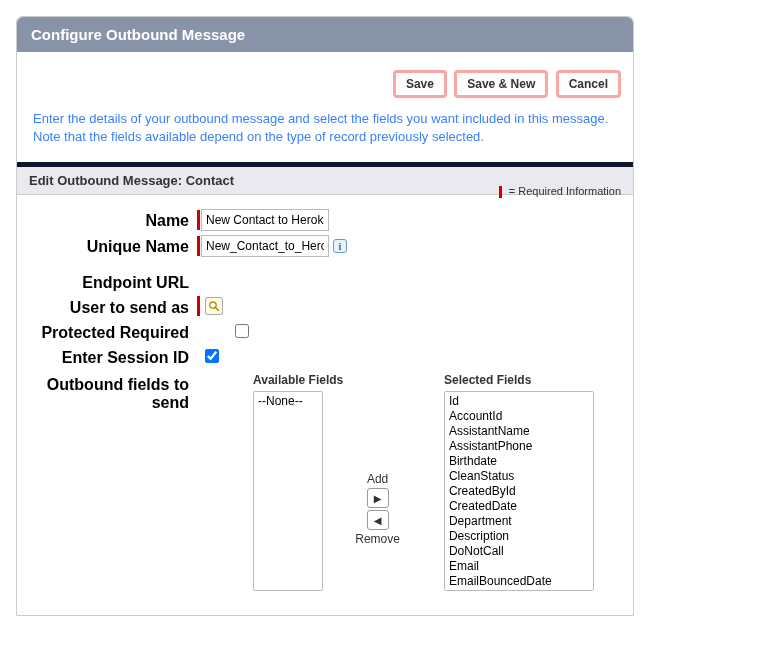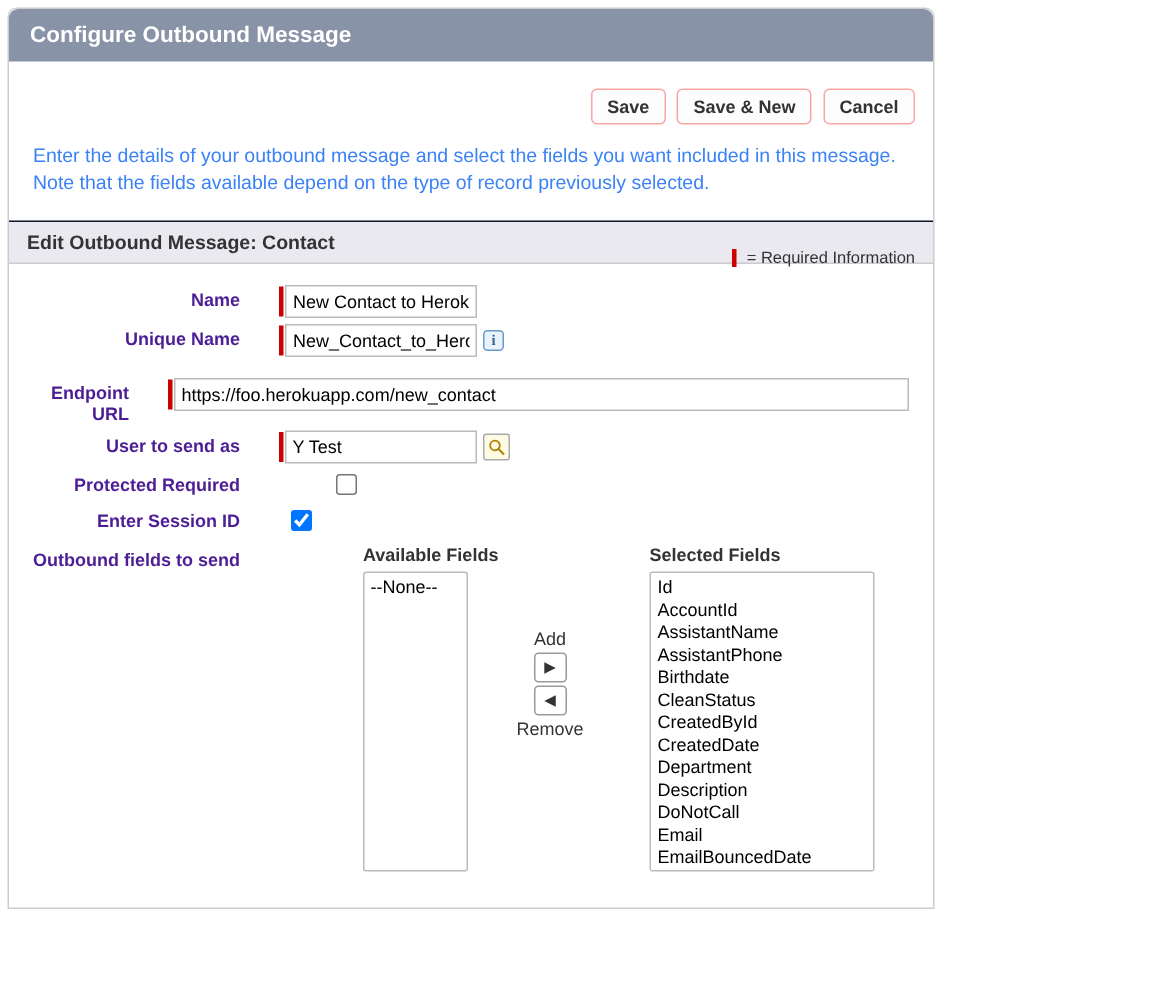--- a/index.html
+++ b/index.html
@@ -6,57 +6,57 @@
   body {
     margin: 0;
     font-family: Arial, Helvetica, sans-serif;
     font-size: 12px;
     color: #333;
     background: #fff;
   }
   .page {
     width: 618px;
     border: 1px solid #ccc;
-    margin: 5px;
+    margin: 16px;
     overflow: hidden;
     border-radius: 6px 6px 0 0;
   }
   .titlebar {
     background: #8993a7;
     color: #fff;
     font-weight: bold;
     font-size: 15px;
     padding: 9px 14px;
     border-radius: 6px 6px 0 0;
   }
   .btn-row {
     text-align: right;
     padding: 18px 12px 8px;
   }
   .btn {
     display: inline-block;
     background: #fdfdfd;
-    border: 1px solid #fca5a5;
+    border: 3px solid #fca5a5;
     border-radius: 4px;
     padding: 4px 10px;
     font-size: 12px;
     font-weight: bold;
     color: #333;
     margin-left: 4px;
     cursor: pointer;
   }
   .intro {
     padding: 4px 16px 16px;
     font-size: 13px;
     line-height: 1.4;
     color: #3b82f6;
   }
   .section-header {
     background: #e9e9ef;
-    border-top: 1px solid #0f172a;
+    border-top: 5px solid #0f172a;
     border-bottom: 1px solid #ccc;
     padding: 6px 12px;
     font-weight: bold;
     font-size: 13px;
     position: relative;
   }
   .req-info {
     position: absolute;
     right: 12px;
     top: 18px;
@@ -75,25 +75,25 @@
     padding: 14px 16px 20px;
   }
   .form-row {
     display: flex;
     align-items: flex-start;
     margin-bottom: 4px;
   }
   .form-label {
     width: 164px;
     text-align: right;
-    padding-right: 26px;
+    padding-right: 8px;
     padding-top: 3px;
-    font-size: 12px;
-    font-weight: bold;
-    color: #4c1d95;
+    font-size: 16px;
+    font-weight: bold;
+    color: #000000;
   }
   .form-field {
     display: flex;
     align-items: center;
   }
   .req-mark {
     display: inline-block;
     width: 3px;
     height: 20px;
     background: #c00;
@@ -153,20 +153,21 @@
   select.listbox {
     border: 1px solid #bbb;
     font-size: 12px;
     padding: 2px;
     overflow-y: auto;
   }
   .mid-controls {
     display: flex;
     flex-direction: column;
     align-items: center;
+    justify-content: center;
     padding: 0 12px;
     padding-top: 56px;
   }
   .mid-controls .lbl { font-size: 12px; margin-bottom: 2px; }
   .arrow-btn {
     width: 22px; height: 20px;
     border: 1px solid #999;
     border-radius: 3px;
     background: #fff;
     display: flex; align-items: center; justify-content: center;
@@ -219,31 +220,26 @@
         <input type="text" class="txt" style="width: 128px;" value="New_Contact_to_Heroku">
         <span class="info-icon">i</span>
       </div>
     </div>
 
 
     <div class="spacer"></div>
 
     <div class="form-row">
       <div class="form-label">Endpoint URL</div>
-      <div class="form-field">
-        <span class="req-mark"></span>
-        <input type="text" class="txt" style="width: 490px;" value="https://foo.herokuapp.com/new_contact">
-      </div>
     </div>
 
     <div class="form-row">
       <div class="form-label">User to send as</div>
       <div class="form-field">
         <span class="req-mark"></span>
-        <input type="text" class="txt" style="width: 128px;" value="Y Test">
         <span class="lookup-icon">
           <svg width="12" height="12" viewBox="0 0 12 12">
             <circle cx="5" cy="5" r="3.2" fill="none" stroke="#b08000" stroke-width="1.2"></circle>
             <line x1="7.5" y1="7.5" x2="11" y2="11" stroke="#b08000" stroke-width="1.4"></line>
           </svg>
         </span>
       </div>
     </div>
 
     <div class="form-row">

